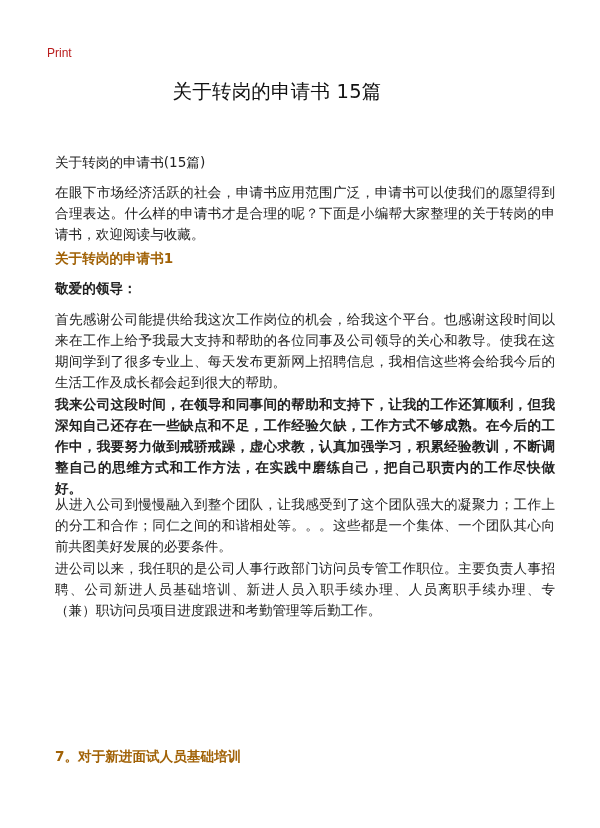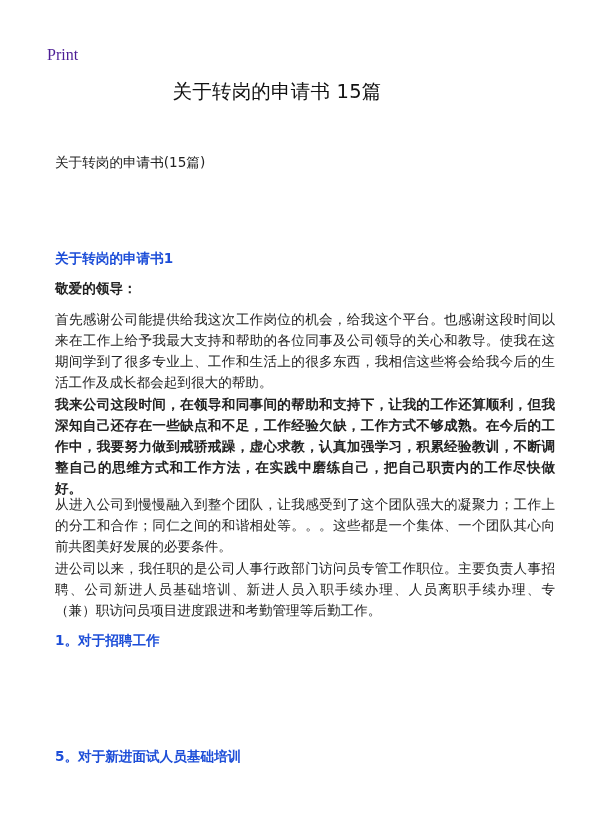--- a/index.html
+++ b/index.html
@@ -4,34 +4,34 @@
 <style>
   html, body { margin: 0; padding: 0; background: #ffffff; }
   body {
     width: 600px; height: 828px; overflow: hidden; position: relative;
     font-family: "DejaVu Sans", "Liberation Sans", sans-serif;
     color: #1a1a1a;
   }
   .page { position: absolute; left: 0; top: 0; width: 600px; height: 828px; }
   .print-label {
     position: absolute; left: 47px; top: 46px;
-    font-family: Liberation Serif, serif;
-    font-size: 16px; color: #4c1d95;
+    font-family: Liberation Sans, sans-serif;
+    font-size: 12px; color: #b91c1c;
   }
   .doc-title {
     position: absolute; left: 0; top: 78px; width: 554px; text-align: center;
     font-size: 19.5px; font-weight: normal; color: #111; letter-spacing: 0.2px;
   }
   .block {
     position: absolute; left: 55px; width: 500px;
     font-size: 13.6px; line-height: 21px; color: #222;
     text-align: justify; word-break: break-all; margin-top: 32px;
   }
   .subtitle { top: 120px; font-size: 13.6px; }
-  .bold { font-weight: bold; color: #1d4ed8; }
+  .bold { font-weight: bold; color: #a16207; }
   .p-intro { top: 150px; }
   .h1 { top: 216px; }
   .greeting { top: 246px; font-weight: bold; }
   .p1 { top: 277px; }
   .p2 { top: 362px; font-weight: bold; }
   .p3 { top: 462px; }
   .p4 { top: 526px; }
   .h2 { top: 598px; }
   .p5 { top: 629px; }
   .h3 { top: 714px; }
@@ -40,26 +40,26 @@
 </head>
 <body>
 
 <div class="page">
   <div class="print-label">Print</div>
 
   <h1 class="doc-title" style="margin:0;">关于转岗的申请书 15篇</h1>
 
   <div class="block subtitle">关于转岗的申请书(15篇)</div>
 
+  <div class="block p-intro">在眼下市场经济活跃的社会，申请书应用范围广泛，申请书可以使我们的愿望得到合理表达。什么样的申请书才是合理的呢？下面是小编帮大家整理的关于转岗的申请书，欢迎阅读与收藏。</div>
 
   <div class="block h1 bold">关于转岗的申请书1</div>
 
   <div class="block greeting">敬爱的领导：</div>
 
-  <div class="block p1">首先感谢公司能提供给我这次工作岗位的机会，给我这个平台。也感谢这段时间以来在工作上给予我最大支持和帮助的各位同事及公司领导的关心和教导。使我在这期间学到了很多专业上、工作和生活上的很多东西，我相信这些将会给我今后的生活工作及成长都会起到很大的帮助。</div>
+  <div class="block p1">首先感谢公司能提供给我这次工作岗位的机会，给我这个平台。也感谢这段时间以来在工作上给予我最大支持和帮助的各位同事及公司领导的关心和教导。使我在这期间学到了很多专业上、每天发布更新网上招聘信息，我相信这些将会给我今后的生活工作及成长都会起到很大的帮助。</div>
   <div class="block p2">我来公司这段时间，在领导和同事间的帮助和支持下，让我的工作还算顺利，但我深知自己还存在一些缺点和不足，工作经验欠缺，工作方式不够成熟。在今后的工作中，我要努力做到戒骄戒躁，虚心求教，认真加强学习，积累经验教训，不断调整自己的思维方式和工作方法，在实践中磨练自己，把自己职责内的工作尽快做好。</div>
   <div class="block p3">从进入公司到慢慢融入到整个团队，让我感受到了这个团队强大的凝聚力；工作上的分工和合作；同仁之间的和谐相处等。。。这些都是一个集体、一个团队其心向前共图美好发展的必要条件。</div>
   <div class="block p4">进公司以来，我任职的是公司人事行政部门访问员专管工作职位。主要负责人事招聘、公司新进人员基础培训、新进人员入职手续办理、人员离职手续办理、专（兼）职访问员项目进度跟进和考勤管理等后勤工作。</div>
 
-  <div class="block h2 bold">1。对于招聘工作</div>
 
-  <div class="block h3 bold">5。对于新进面试人员基础培训</div>
+  <div class="block h3 bold">7。对于新进面试人员基础培训</div>
 </div>
 
 </body></html>

